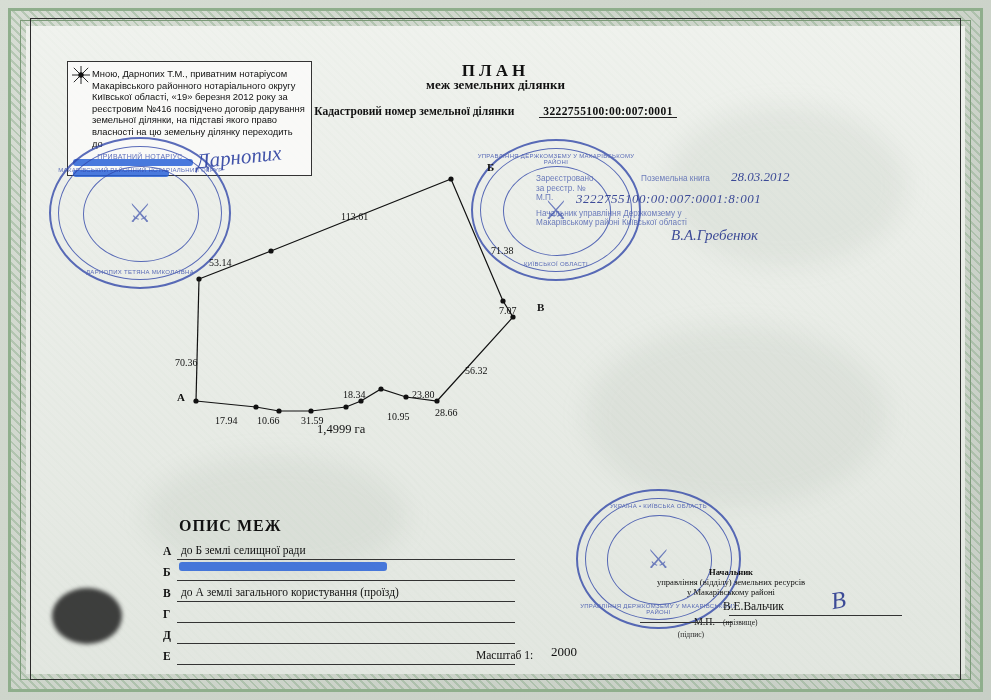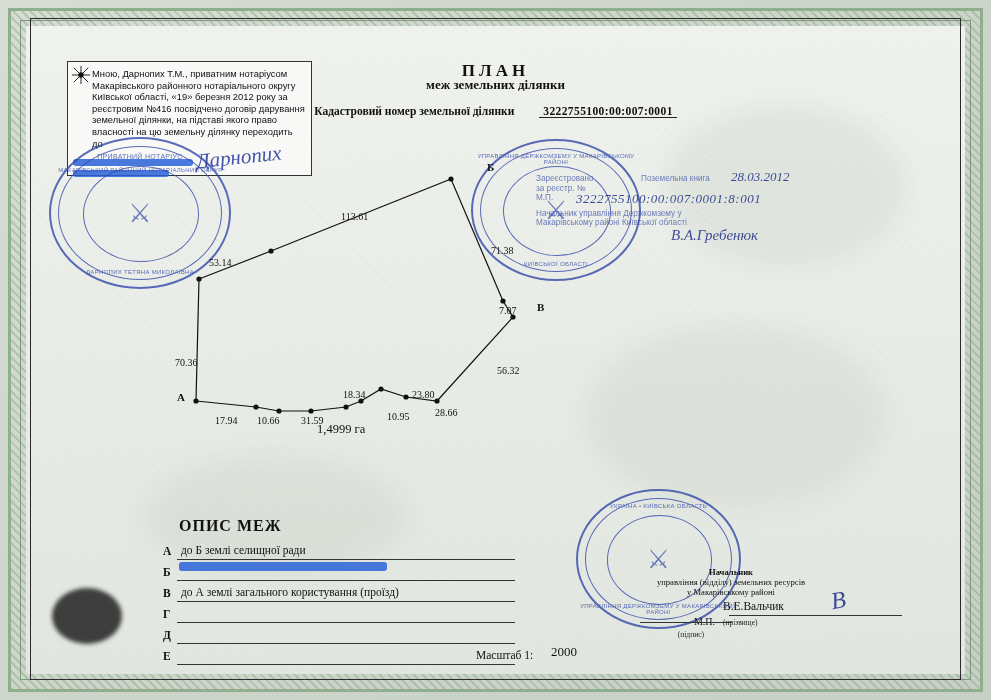--- a/index.html
+++ b/index.html
@@ -234,21 +234,21 @@
       </svg>
 
       <div class="vlabel" style="left:336px;top:22px;">Б</div>
       <div class="vlabel" style="left:386px;top:162px;">В</div>
       <div class="vlabel" style="left:26px;top:252px;">А</div>
 
       <div class="dlabel" style="left:190px;top:72px;">113.61</div>
       <div class="dlabel" style="left:58px;top:118px;">53.14</div>
       <div class="dlabel" style="left:340px;top:106px;">71.38</div>
       <div class="dlabel" style="left:348px;top:166px;">7.07</div>
-      <div class="dlabel" style="left:346px;top:226px;">56.32</div>
+      <div class="dlabel" style="left:314px;top:226px;">56.32</div>
       <div class="dlabel" style="left:24px;top:218px;">70.36</div>
       <div class="dlabel" style="left:64px;top:276px;">17.94</div>
       <div class="dlabel" style="left:106px;top:276px;">10.66</div>
       <div class="dlabel" style="left:150px;top:276px;">31.59</div>
       <div class="dlabel" style="left:192px;top:250px;">18.34</div>
       <div class="dlabel" style="left:232px;top:250px;margin-left:29px;">23.80</div>
       <div class="dlabel" style="left:236px;top:272px;">10.95</div>
       <div class="dlabel" style="left:284px;top:268px;">28.66</div>
     </div>
 

